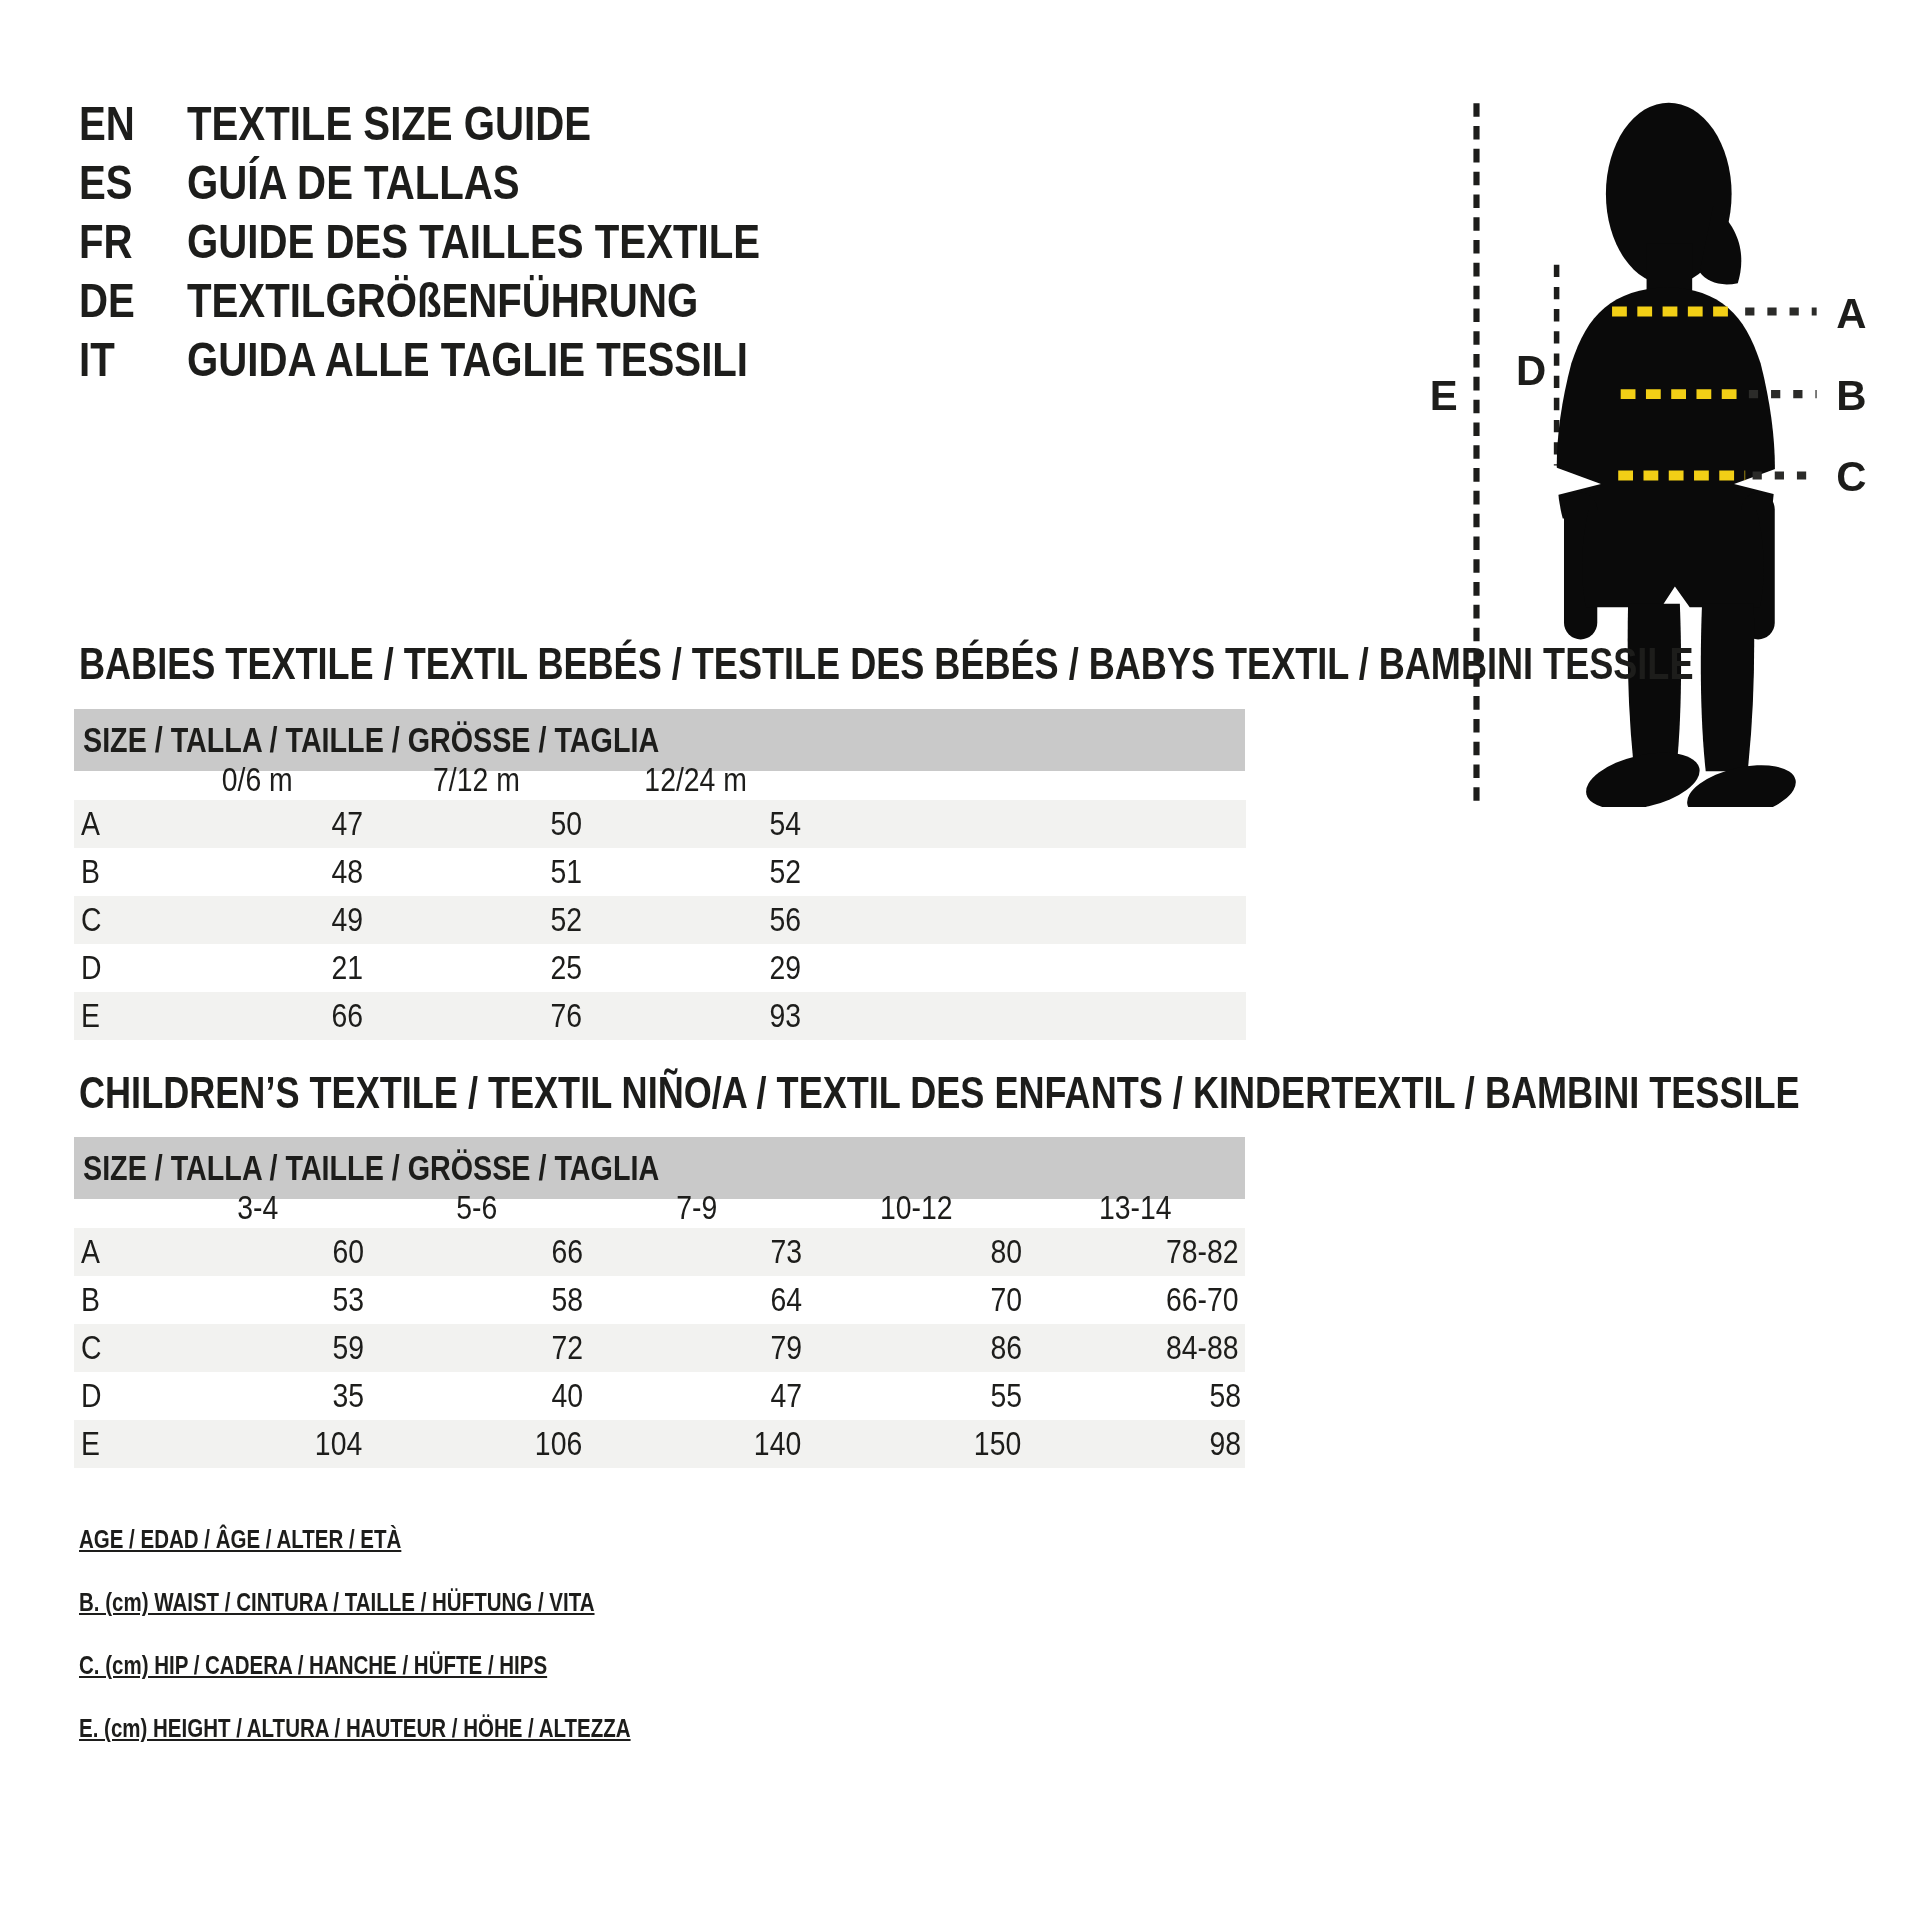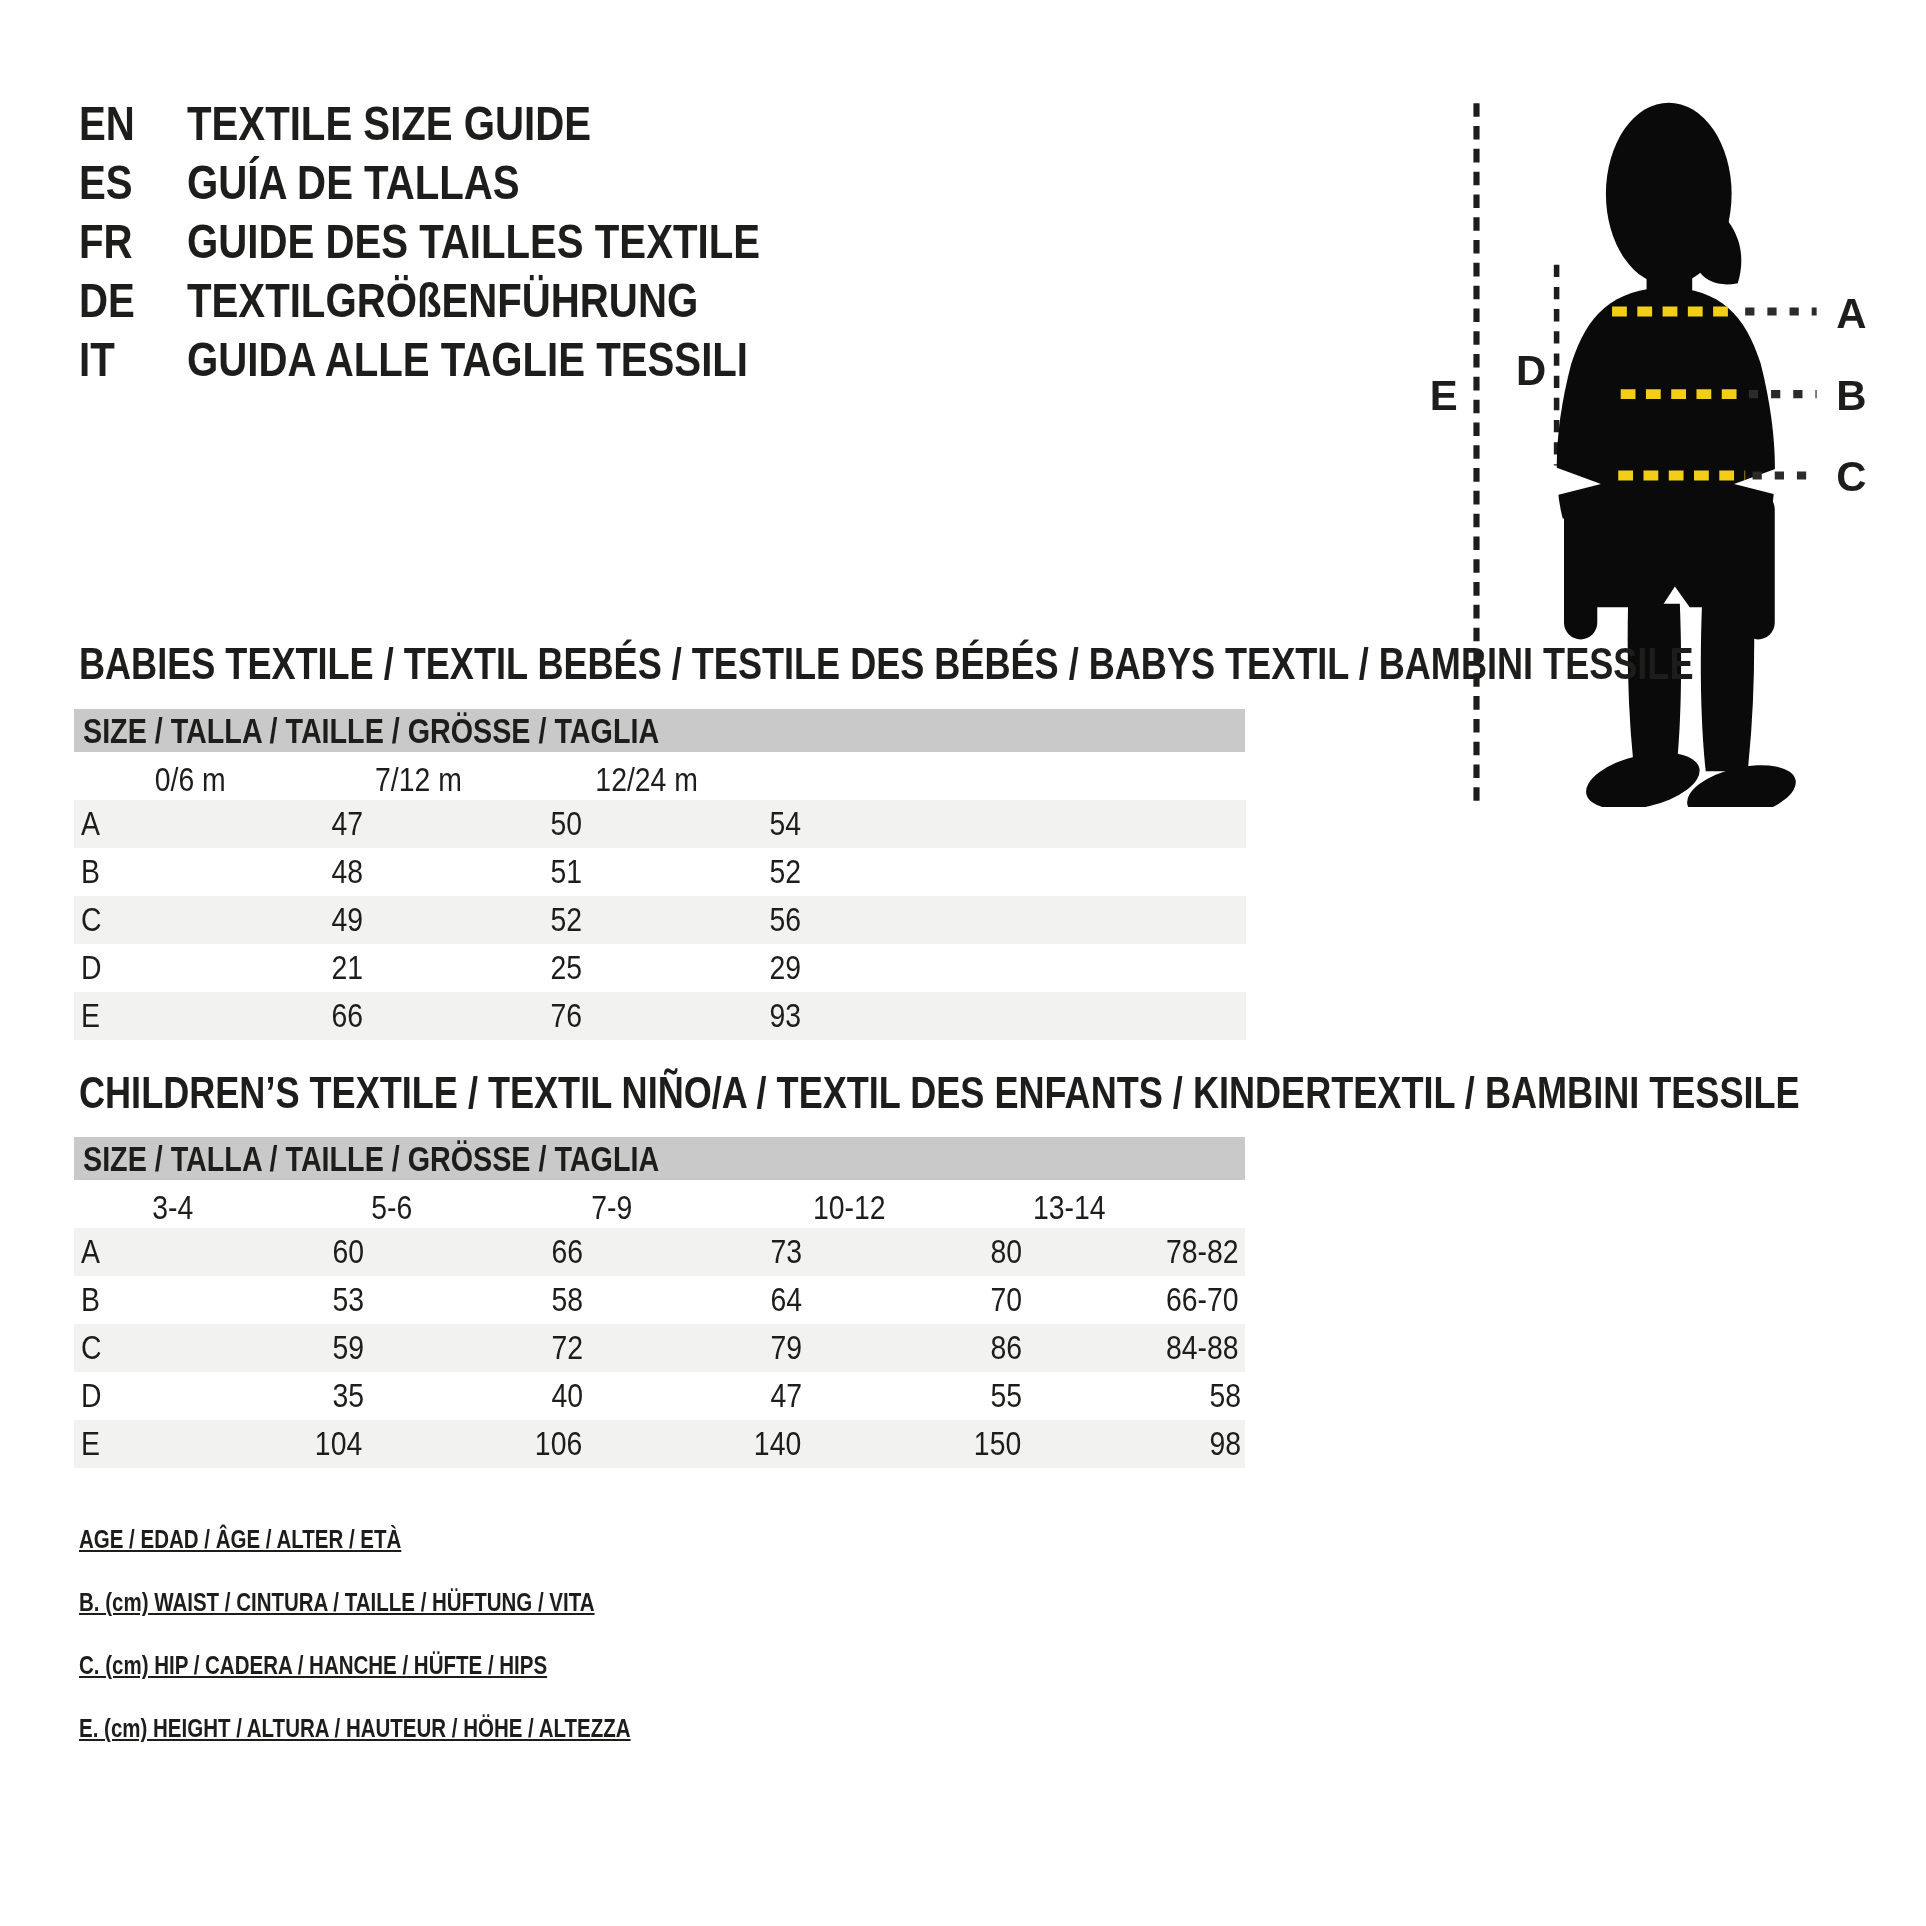--- a/index.html
+++ b/index.html
@@ -25,31 +25,31 @@
 
   
   .figure { position: absolute; left: 1405px; top: 86px; width: 493px; height: 721px; }
 
   
   .sec-heading { position: absolute; left: 79px; font-size: 44px; font-weight: 700; line-height: 1; }
   .sec-heading.babies   { top: 642px; }
   .sec-heading.children { top: 1071px; }
 
   
-  .bar { position: absolute; left: 74px; width: 1171px; height: 43px; background: #c9c9c9;
+  .bar { position: absolute; left: 74px; width: 1171px; height: 62px; background: #c9c9c9;
          font-size: 35px; font-weight: 700; display: flex; align-items: center; padding-left: 8.6px; box-sizing: border-box; }
   .bar.babies   { top: 709px; }
   .bar.children { top: 1137px; }
 
   
   table.size-table { position: absolute; left: 74px; border-collapse: collapse; table-layout: fixed;
                      width: 1171px; font-size: 33px; color: #1d1d1b; }
   table.babies   { top: 759px; }
   table.children { top: 1187px; }
-  table.size-table thead td { height: 39px; vertical-align: middle; font-weight: 400; }
+  table.size-table thead td { height: 39px; text-align: center; vertical-align: middle; font-weight: 400; }
   table.size-table tbody td { height: 46px; text-align: right; vertical-align: middle; font-weight: 400; }
   table.size-table tbody tr:nth-child(odd) { background: #f2f2f0; }
   table.size-table td.rl { text-align: left; padding-left: 7.4px; }
 
   
   .legend { position: absolute; left: 79px; top: 1525px; }
   .legend-line { height: 63px; display: flex; font-size: 25px; font-weight: 700; text-decoration: underline; }
 </style>
 </head>
 <body>

